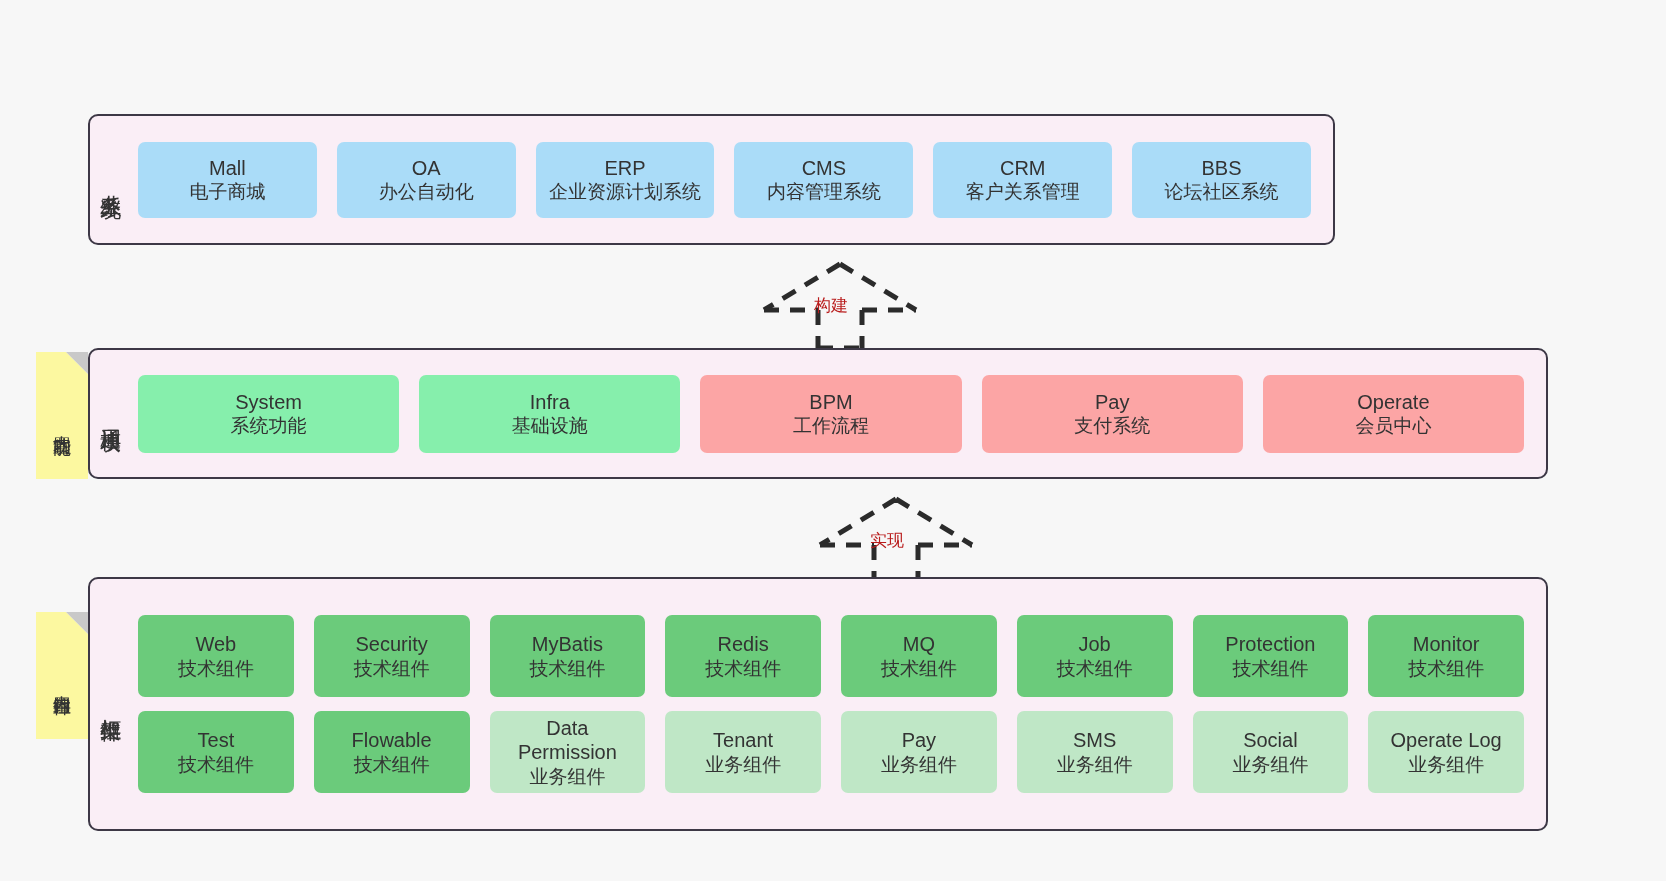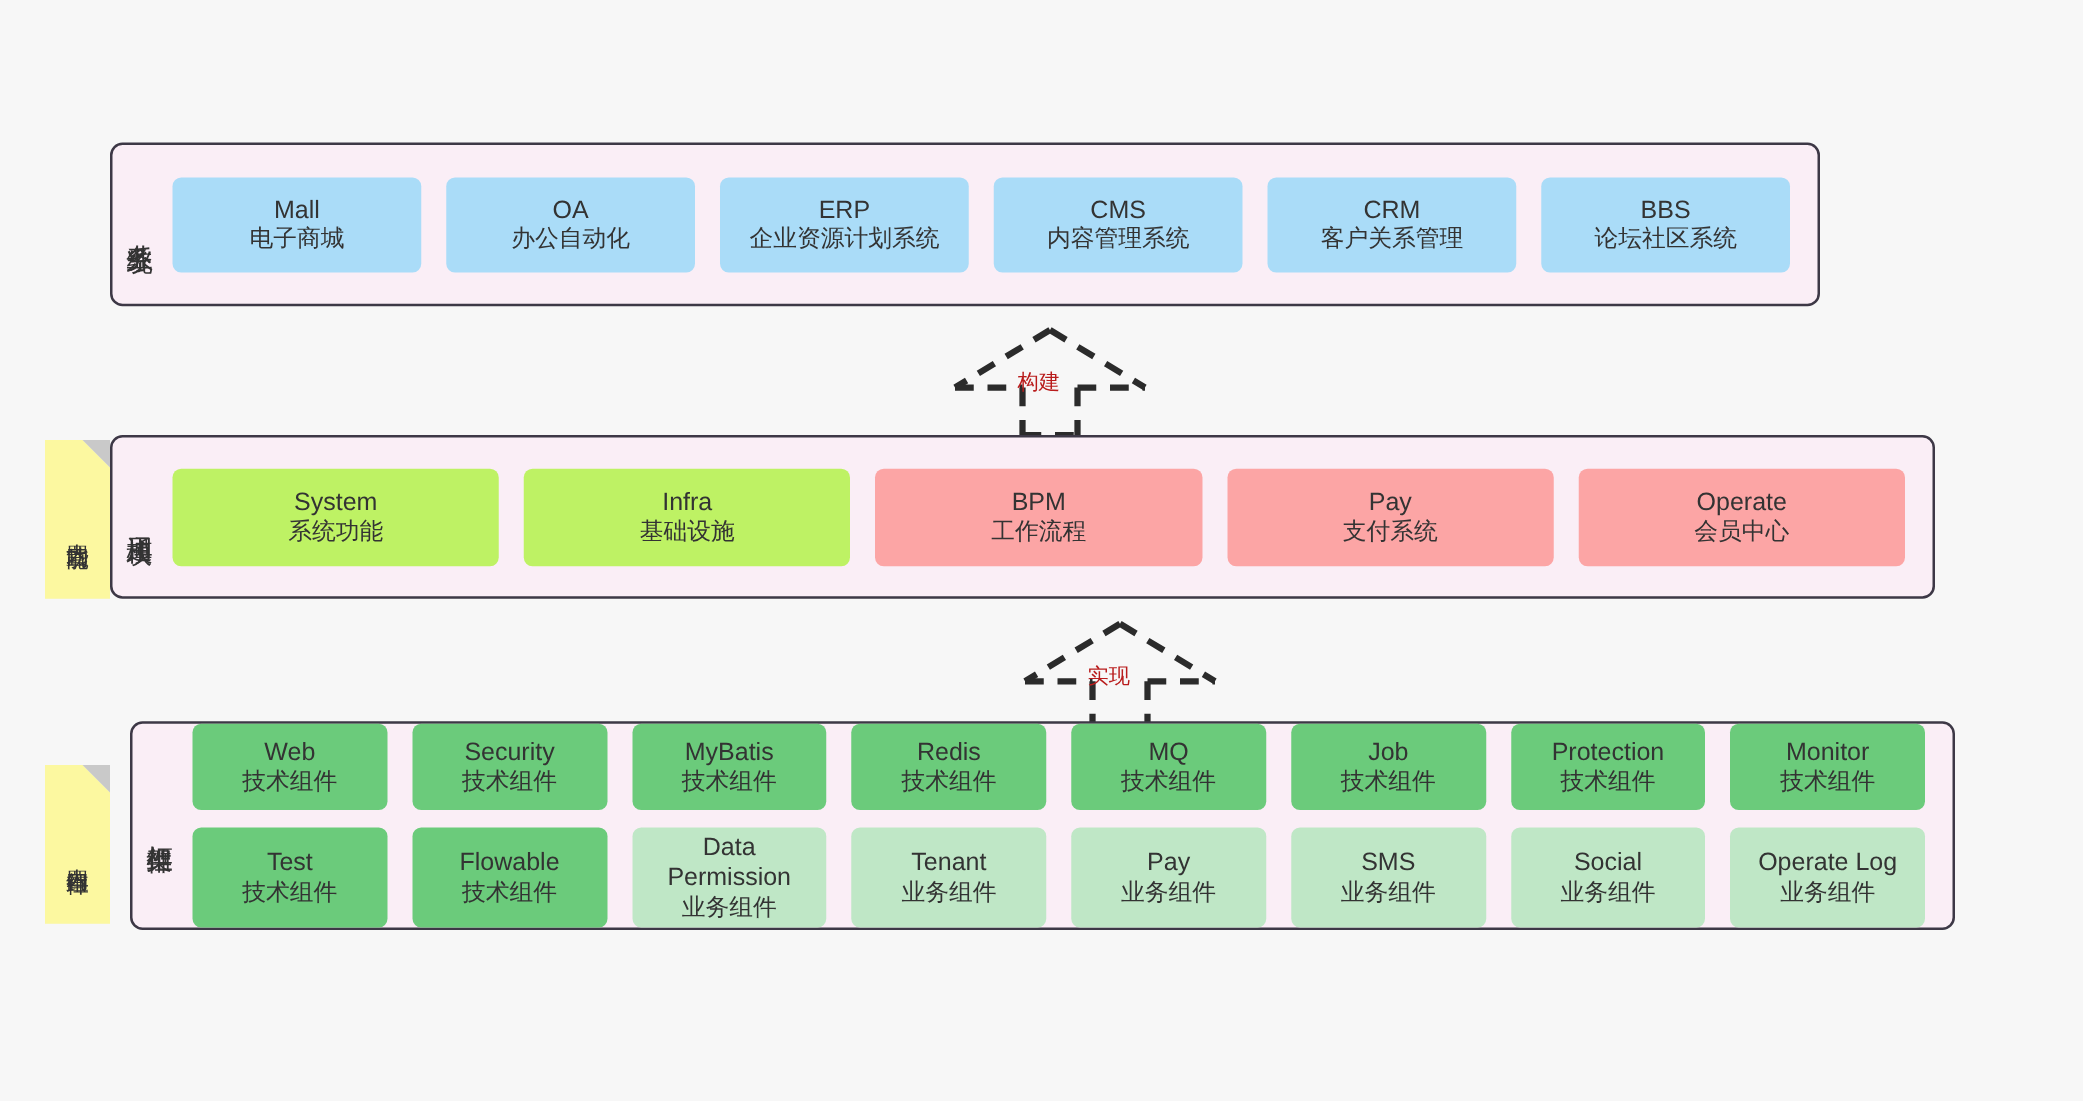--- a/index.html
+++ b/index.html
@@ -77,37 +77,37 @@
     text-align: center;
     color: #333333;
     line-height: 1.22;
     padding: 4px 6px;
   }
   .card .t1 { font-size: 20px; }
   .card .t2 { font-size: 19px; }
 
   
   .c-blue       { background: #aadcf8; }
-  .c-red        { background: #bef264; }
+  .c-red        { background: #86efac; }
   .c-pink       { background: #fca5a5; }
   .c-green      { background: #6bcb7b; }
   .c-greenlight { background: #bfe7c6; }
 
   
-  #layer-business { left: 88px; top: 114px; width: 1368px; height: 131px; }
+  #layer-business { left: 88px; top: 114px; width: 1247px; height: 131px; }
   #layer-business .row { height: 76px; }
   #layer-business .layer-body { padding: 0 22px 0 6px; }
 
   
   #layer-common { left: 88px; top: 348px; width: 1460px; height: 131px; }
   #layer-common .row { height: 78px; }
   #layer-common .layer-body { padding: 0 22px 0 6px; }
 
   
-  #layer-framework { left: 88px; top: 577px; width: 1460px; height: 167px; margin-left: 16px; }
+  #layer-framework { left: 88px; top: 577px; width: 1460px; height: 254px; }
   #layer-framework .row { height: 82px; }
   #layer-framework .layer-body { padding: 0 22px 0 6px; gap: 14px; }
 
   
   .note {
     position: absolute;
     box-sizing: border-box;
     background: #fcf8a0;
     width: 52px;
     display: flex;

